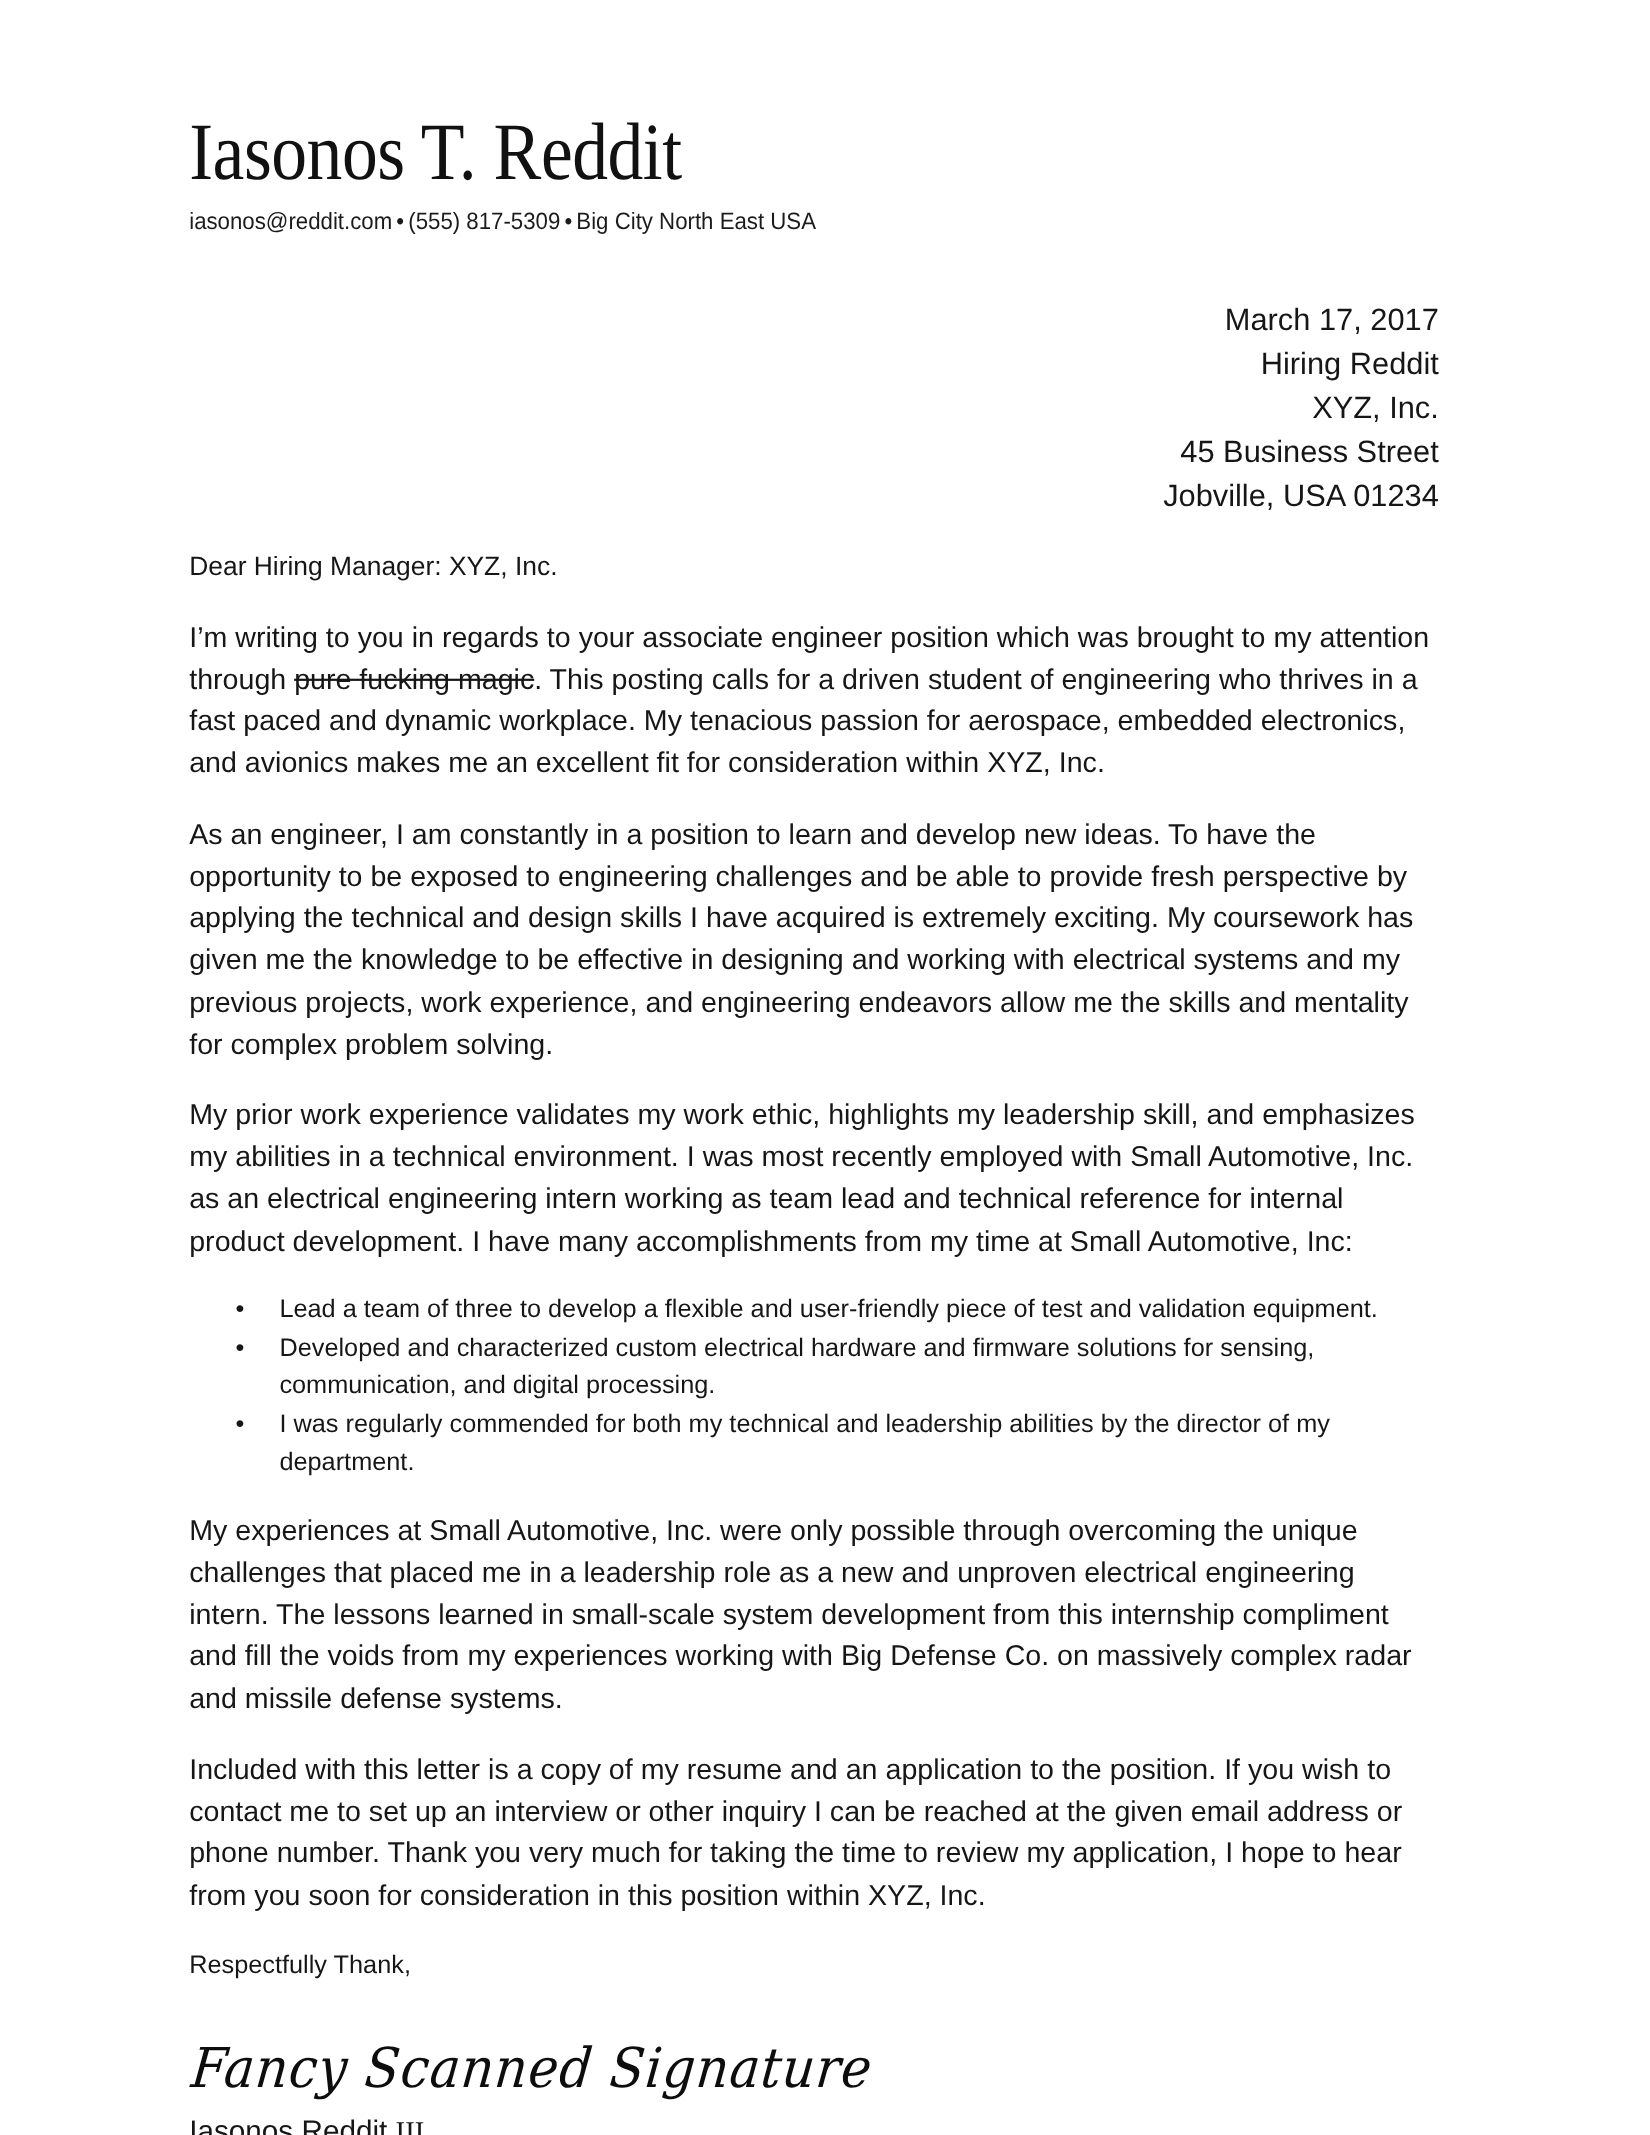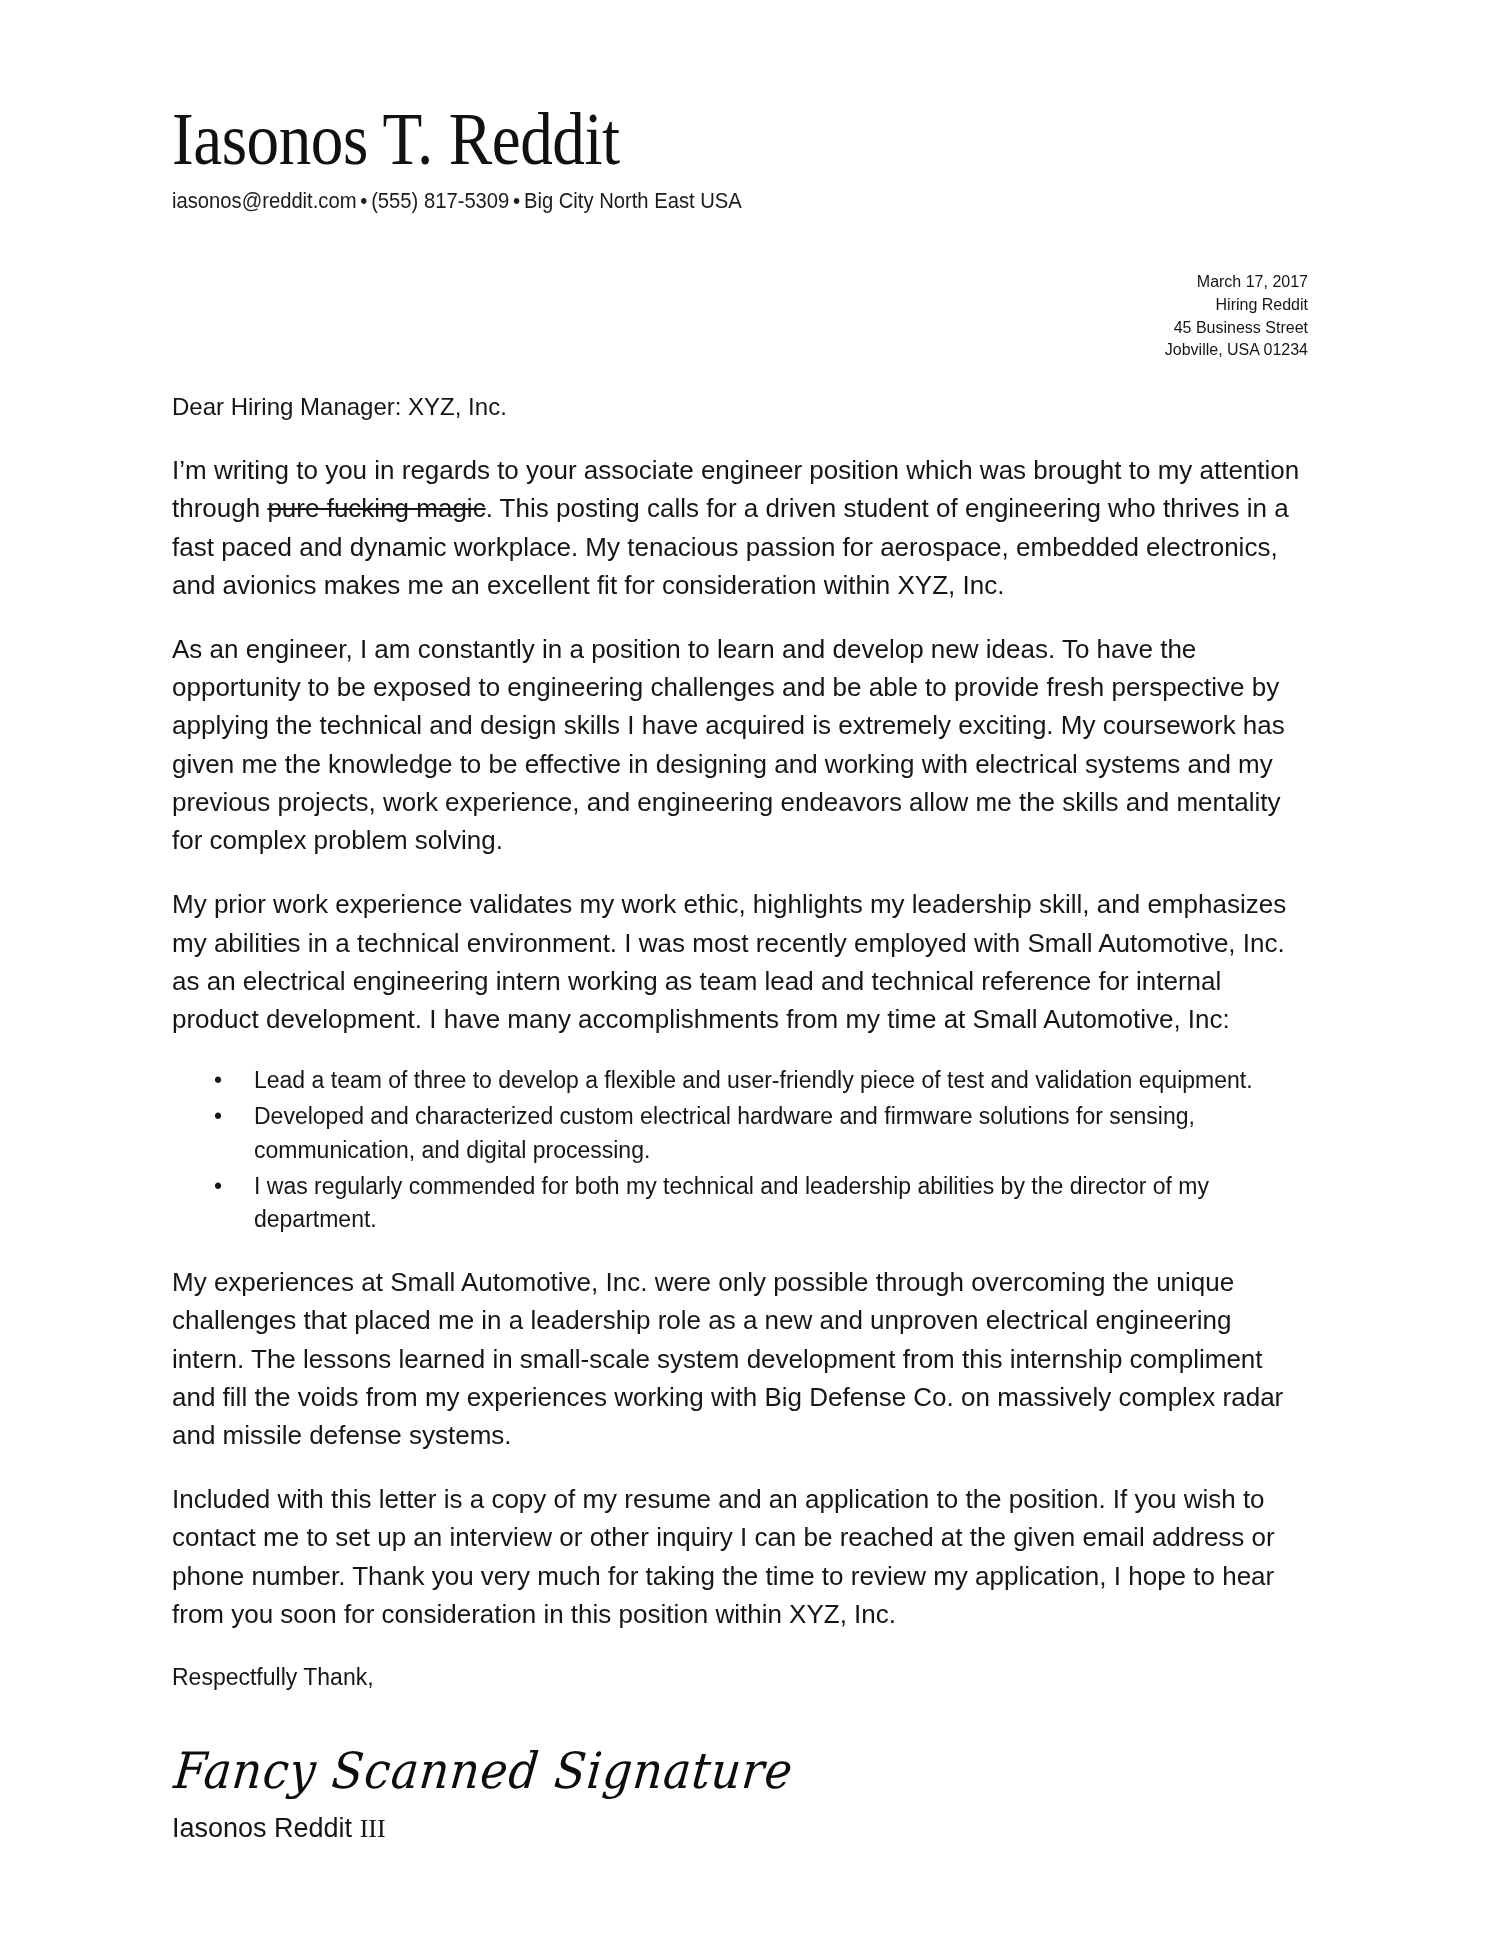--- a/index.html
+++ b/index.html
@@ -52,21 +52,21 @@
     white-space: nowrap;
   }
   .contact .sep {
     padding: 0 4px;
   }
 
   
   .recipient {
     margin-top: 56px;
     text-align: right;
-    font-size: 16px;
+    font-size: 28px;
     line-height: 1.43;
     color: #161616;
   }
 
   
   .salutation {
     margin-top: 28px;
     font-size: 24px;
     line-height: 1.45;
     color: #161616;
@@ -146,20 +146,21 @@
     <header class="letterhead">
       <div class="name">Iasonos T. Reddit</div>
       <div class="contact">
         <span>iasonos@reddit.com</span><span class="sep">•</span><span>(555) 817-5309</span><span class="sep">•</span><span>Big City North East USA</span>
       </div>
     </header>
 
     <section class="recipient">
       <div>March 17, 2017</div>
       <div>Hiring Reddit</div>
+      <div>XYZ, Inc.</div>
       <div>45 Business Street</div>
       <div>Jobville, USA 01234</div>
     </section>
 
     <div class="salutation">Dear Hiring Manager: XYZ, Inc.</div>
 
     <p class="para"><span>I’m writing to you in regards to your associate engineer position which was brought to my attention through </span><span class="struck">pure fucking magic</span><span>. This posting calls for a driven student of engineering who thrives in a fast paced and dynamic workplace. My tenacious passion for aerospace, embedded electronics, and avionics makes me an excellent fit for consideration within XYZ, Inc.</span></p>
 
     <p class="para">As an engineer, I am constantly in a position to learn and develop new ideas. To have the opportunity to be exposed to engineering challenges and be able to provide fresh perspective by applying the technical and design skills I have acquired is extremely exciting. My coursework has given me the knowledge to be effective in designing and working with electrical systems and my previous projects, work experience, and engineering endeavors allow me the skills and mentality for complex problem solving.</p>
 

